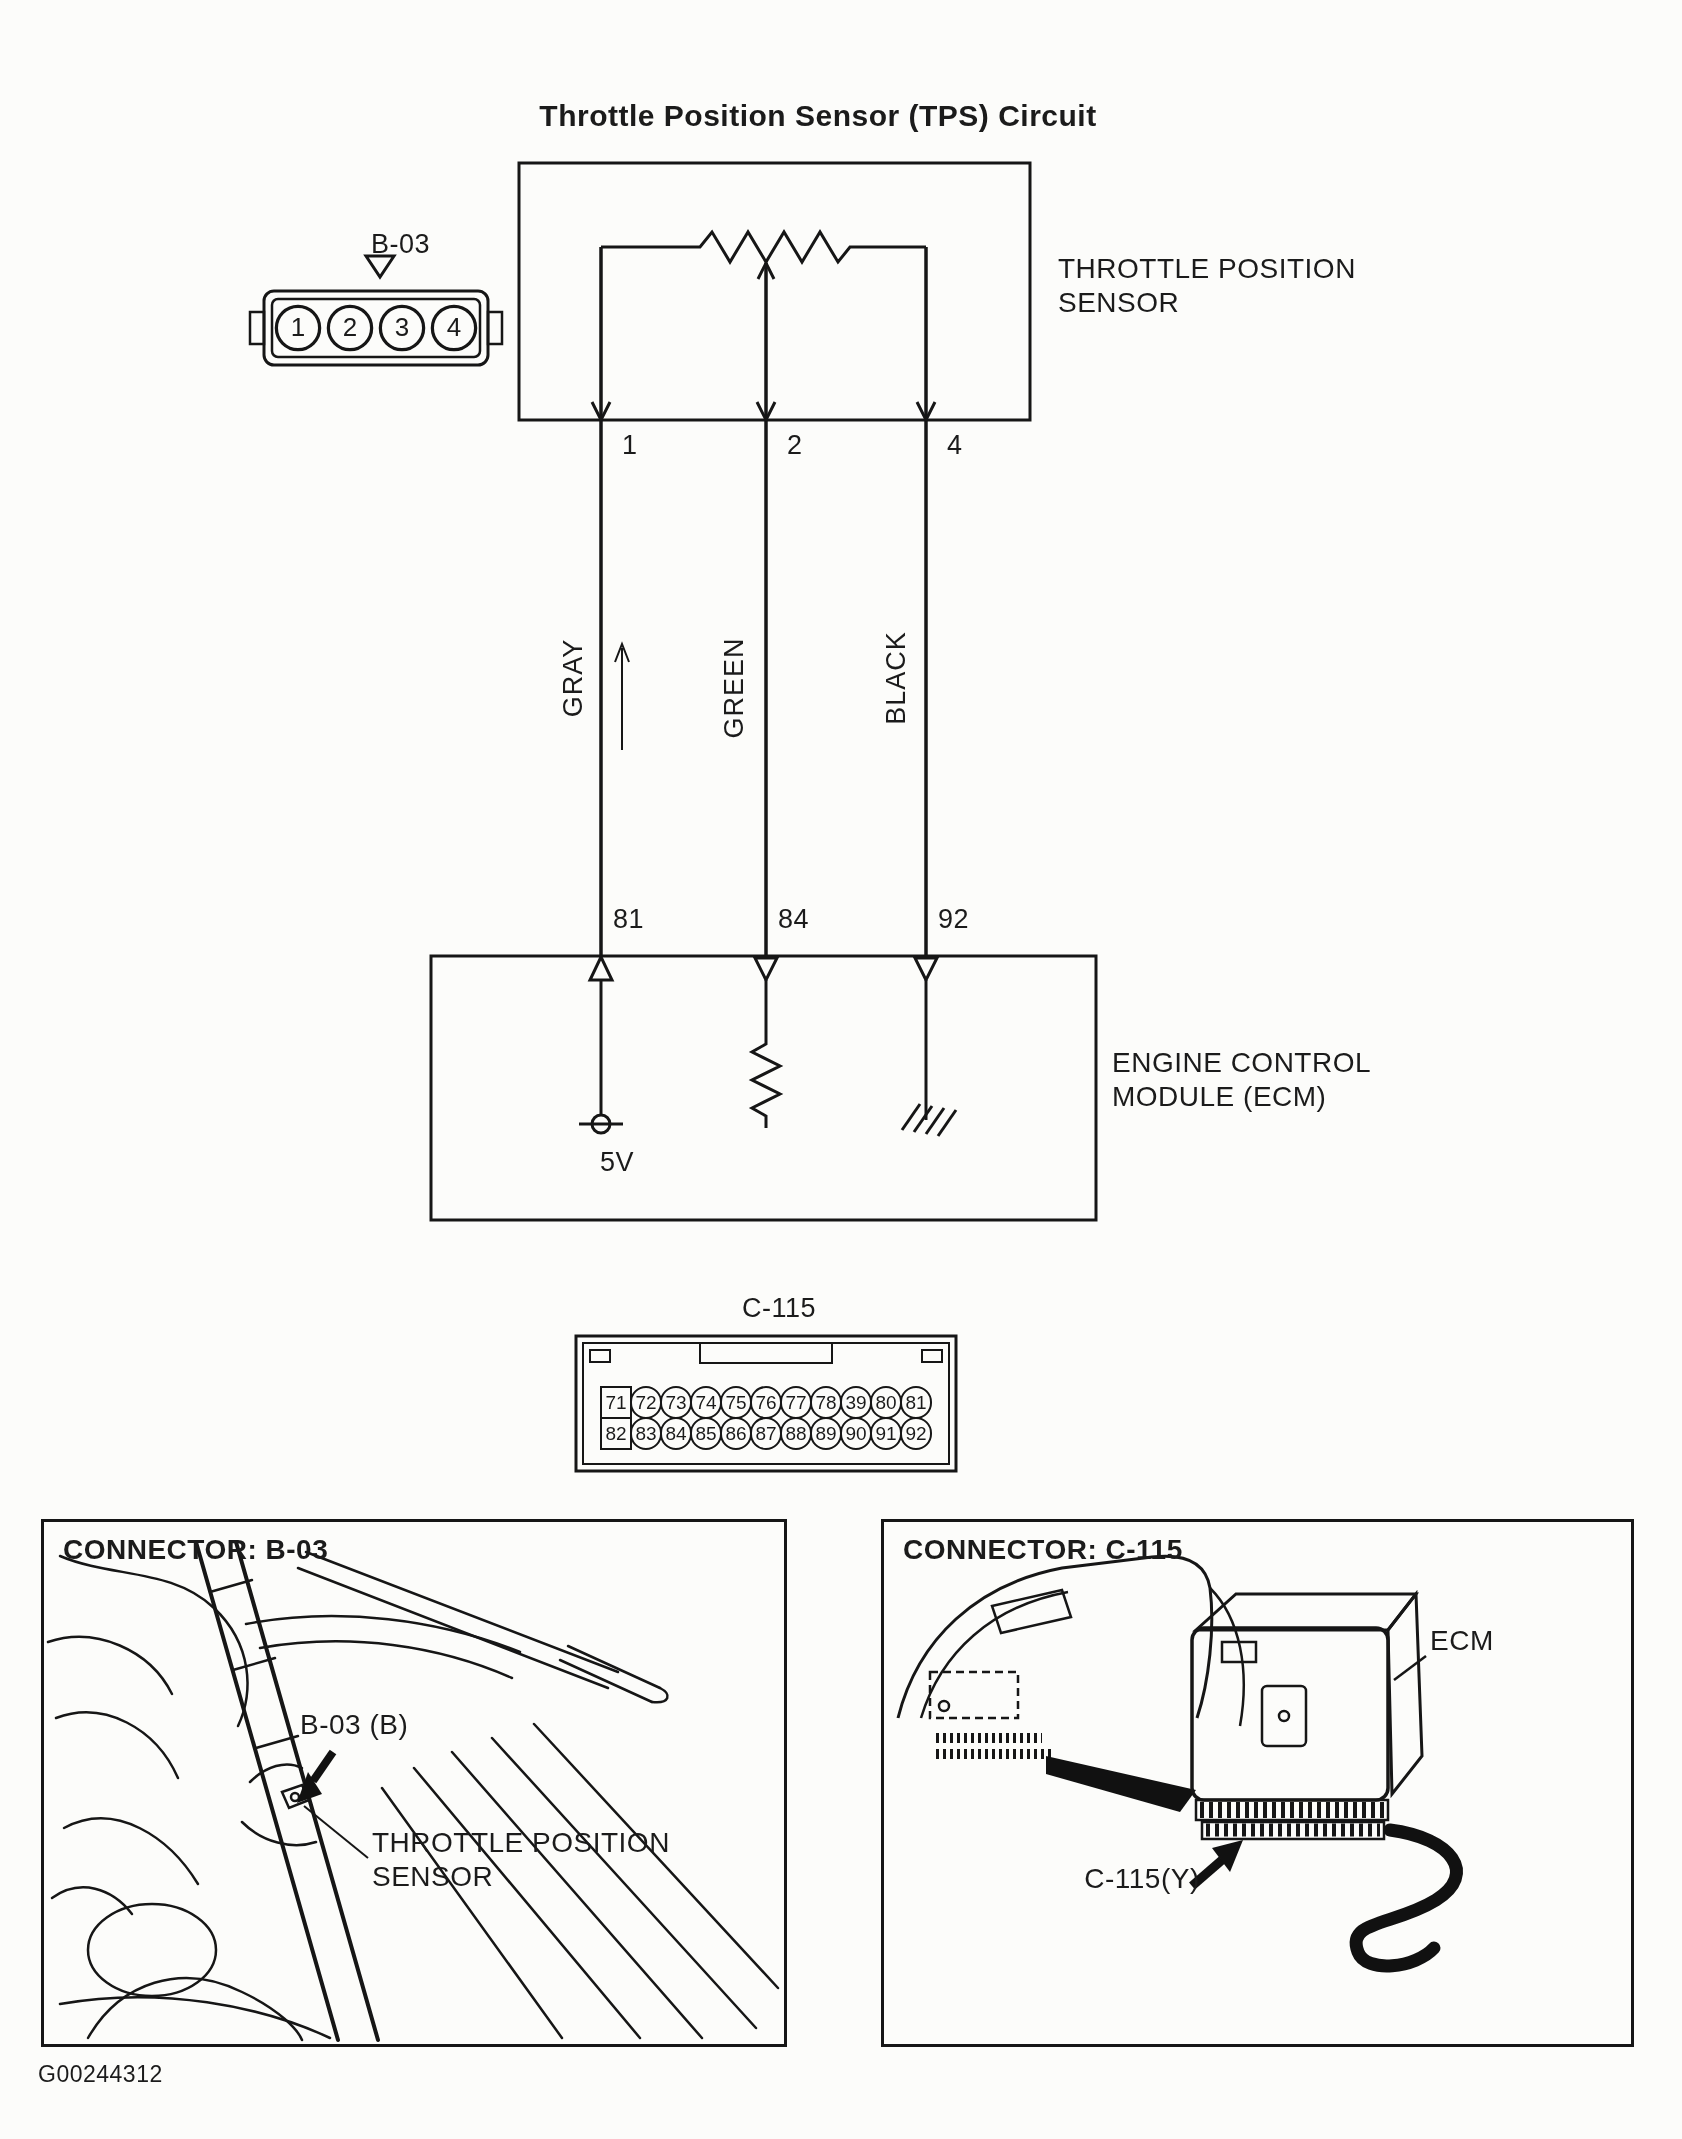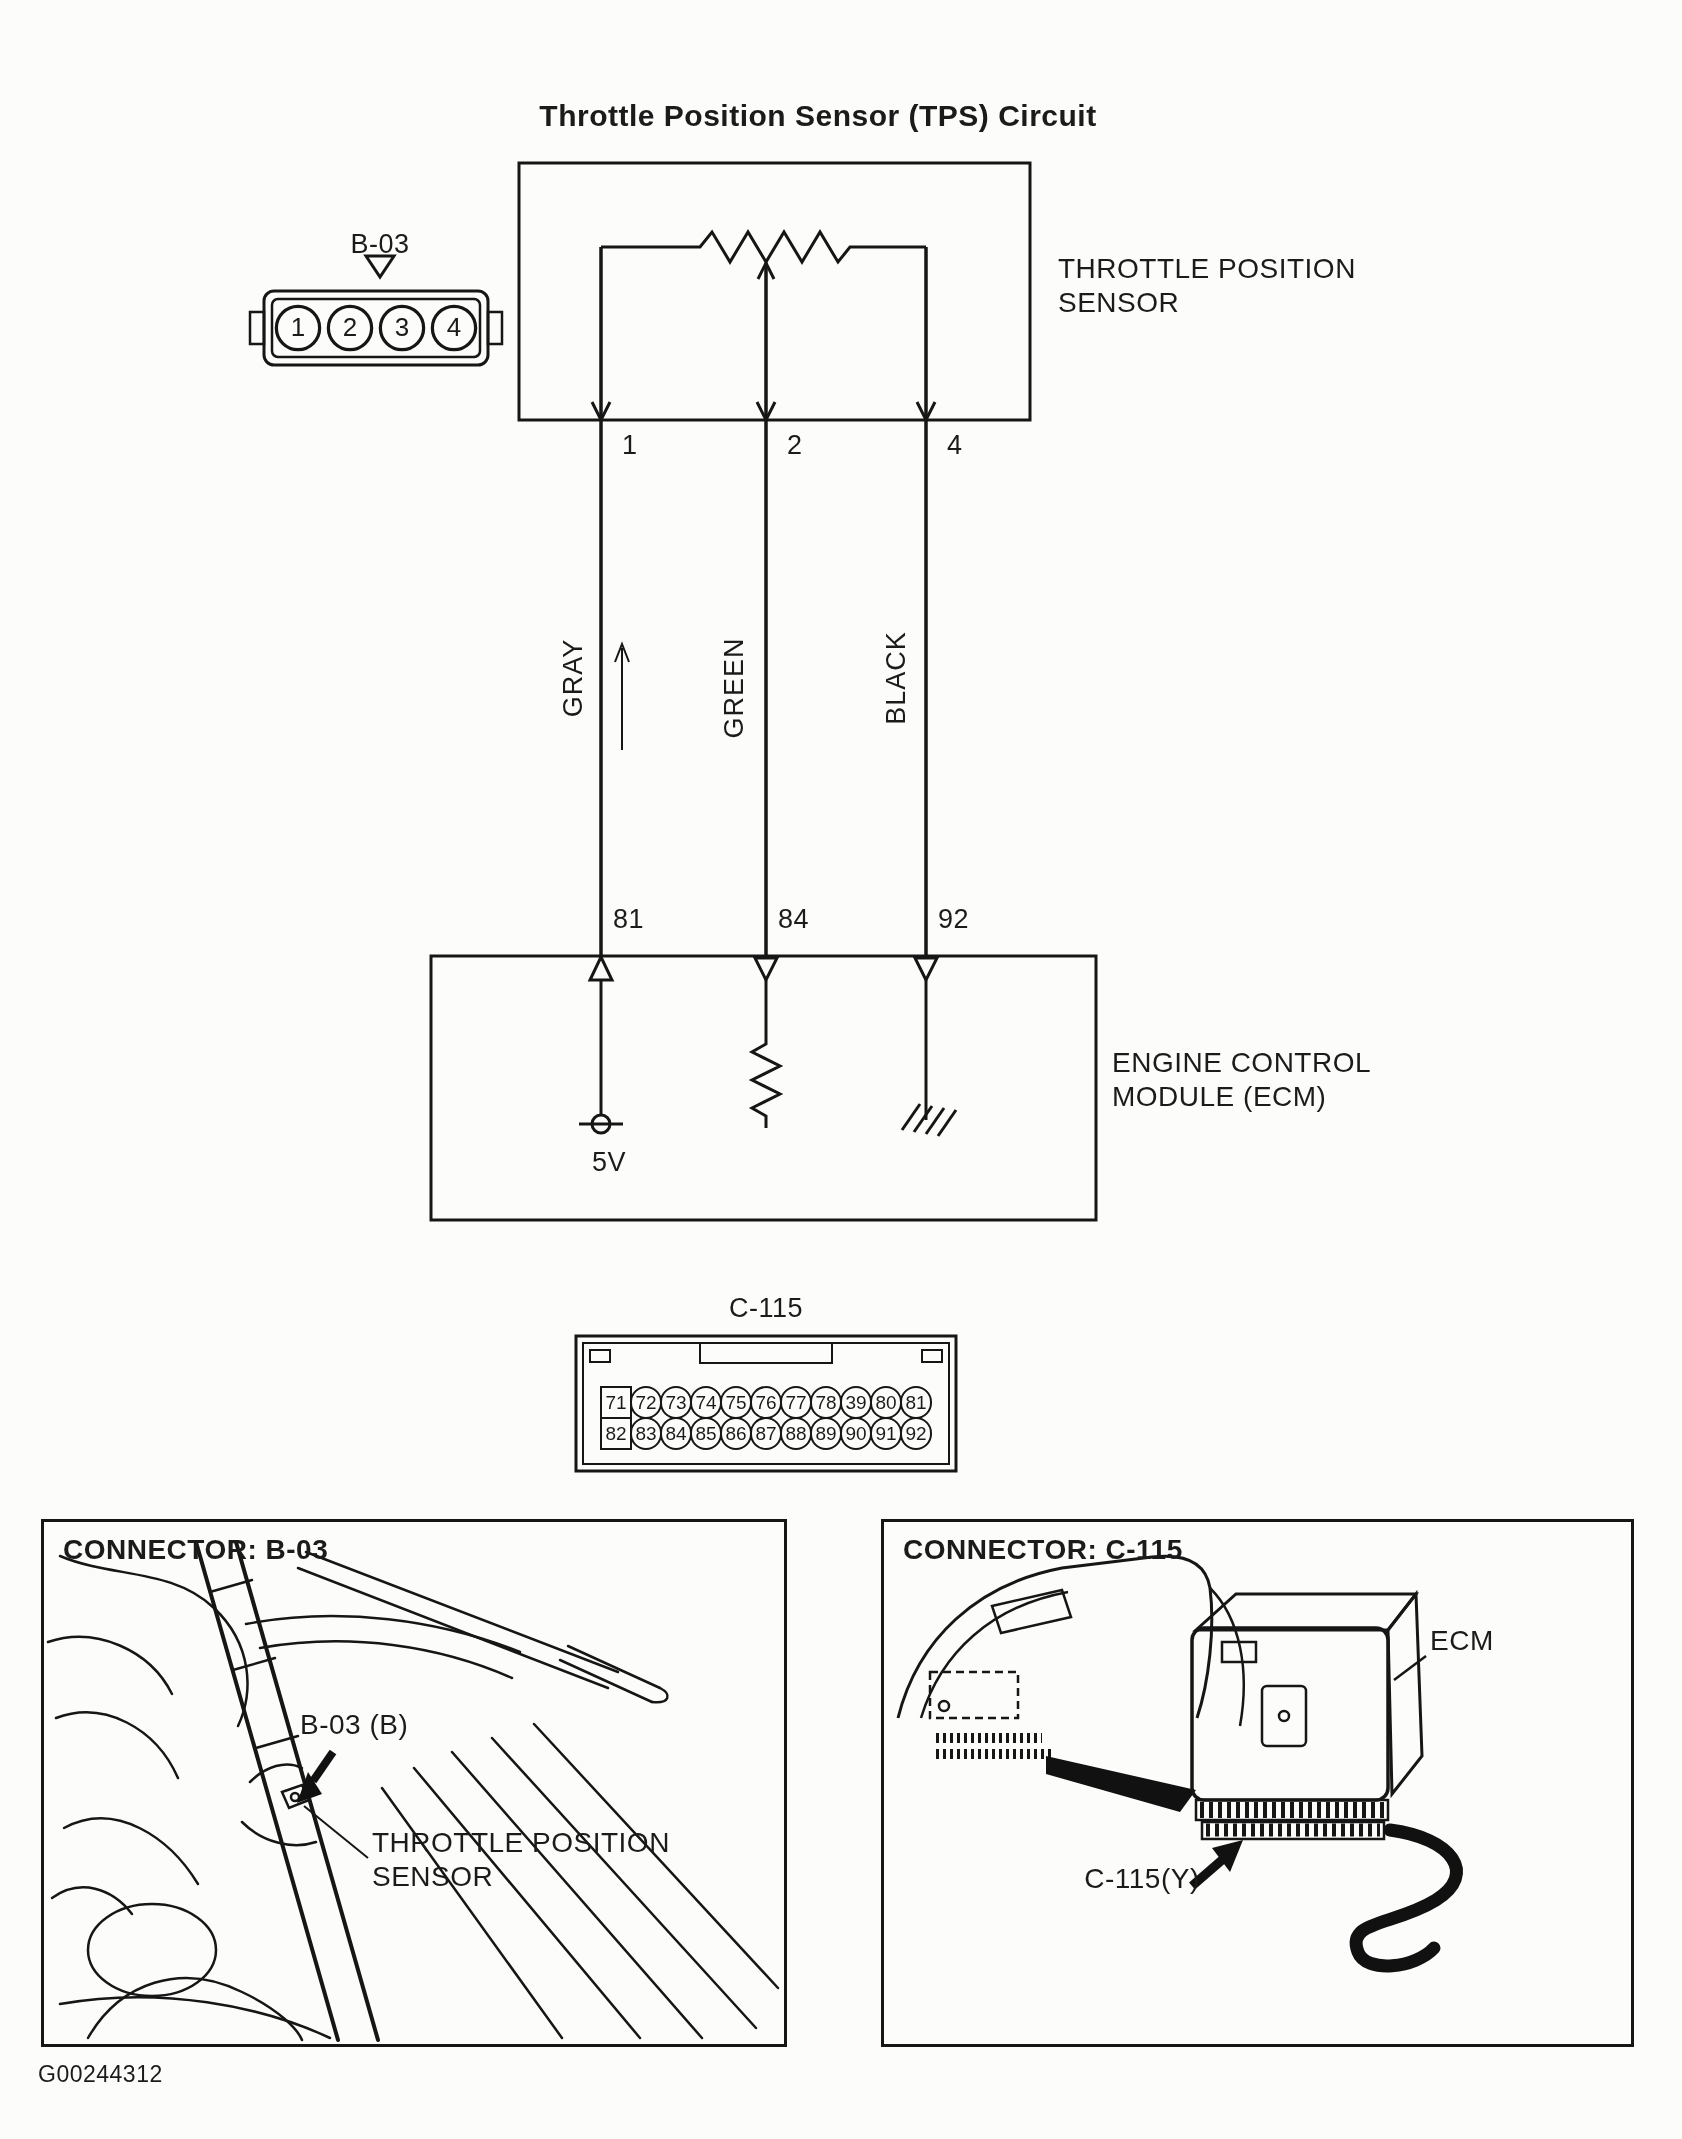--- a/index.html
+++ b/index.html
@@ -8,21 +8,21 @@
     position:relative; width:1682px; height:2139px; margin:0 auto;
     background:#fcfcfa; color:#1b1b1b;
     font-family:"Liberation Sans", sans-serif; overflow:hidden;
   }
   svg.art { position:absolute; left:0; top:0; }
   .lbl { position:absolute; white-space:normal; letter-spacing:.5px; line-height:1.22; }
   .center { text-align:center; }
   .bold { font-weight:bold; }
   .f30 { font-size:30px; }
   .f28 { font-size:28px; }
-  .f27 { font-size:27px; }
+  .f27 { font-size:27px;text-align:right; }
   .f23 { font-size:23px; }
   .wire-label {
     position:absolute; width:150px; height:30px; display:flex;
     align-items:center; justify-content:center; font-size:27px;
     letter-spacing:1px; transform:rotate(-90deg);
   }
   .pin-num { position:absolute; font-size:27px; letter-spacing:.5px; }
   .b03-pin {
     position:absolute; width:44px; height:44px; border:2.5px solid #161616;
     border-radius:50%; text-align:center; line-height:39px; font-size:26px;

